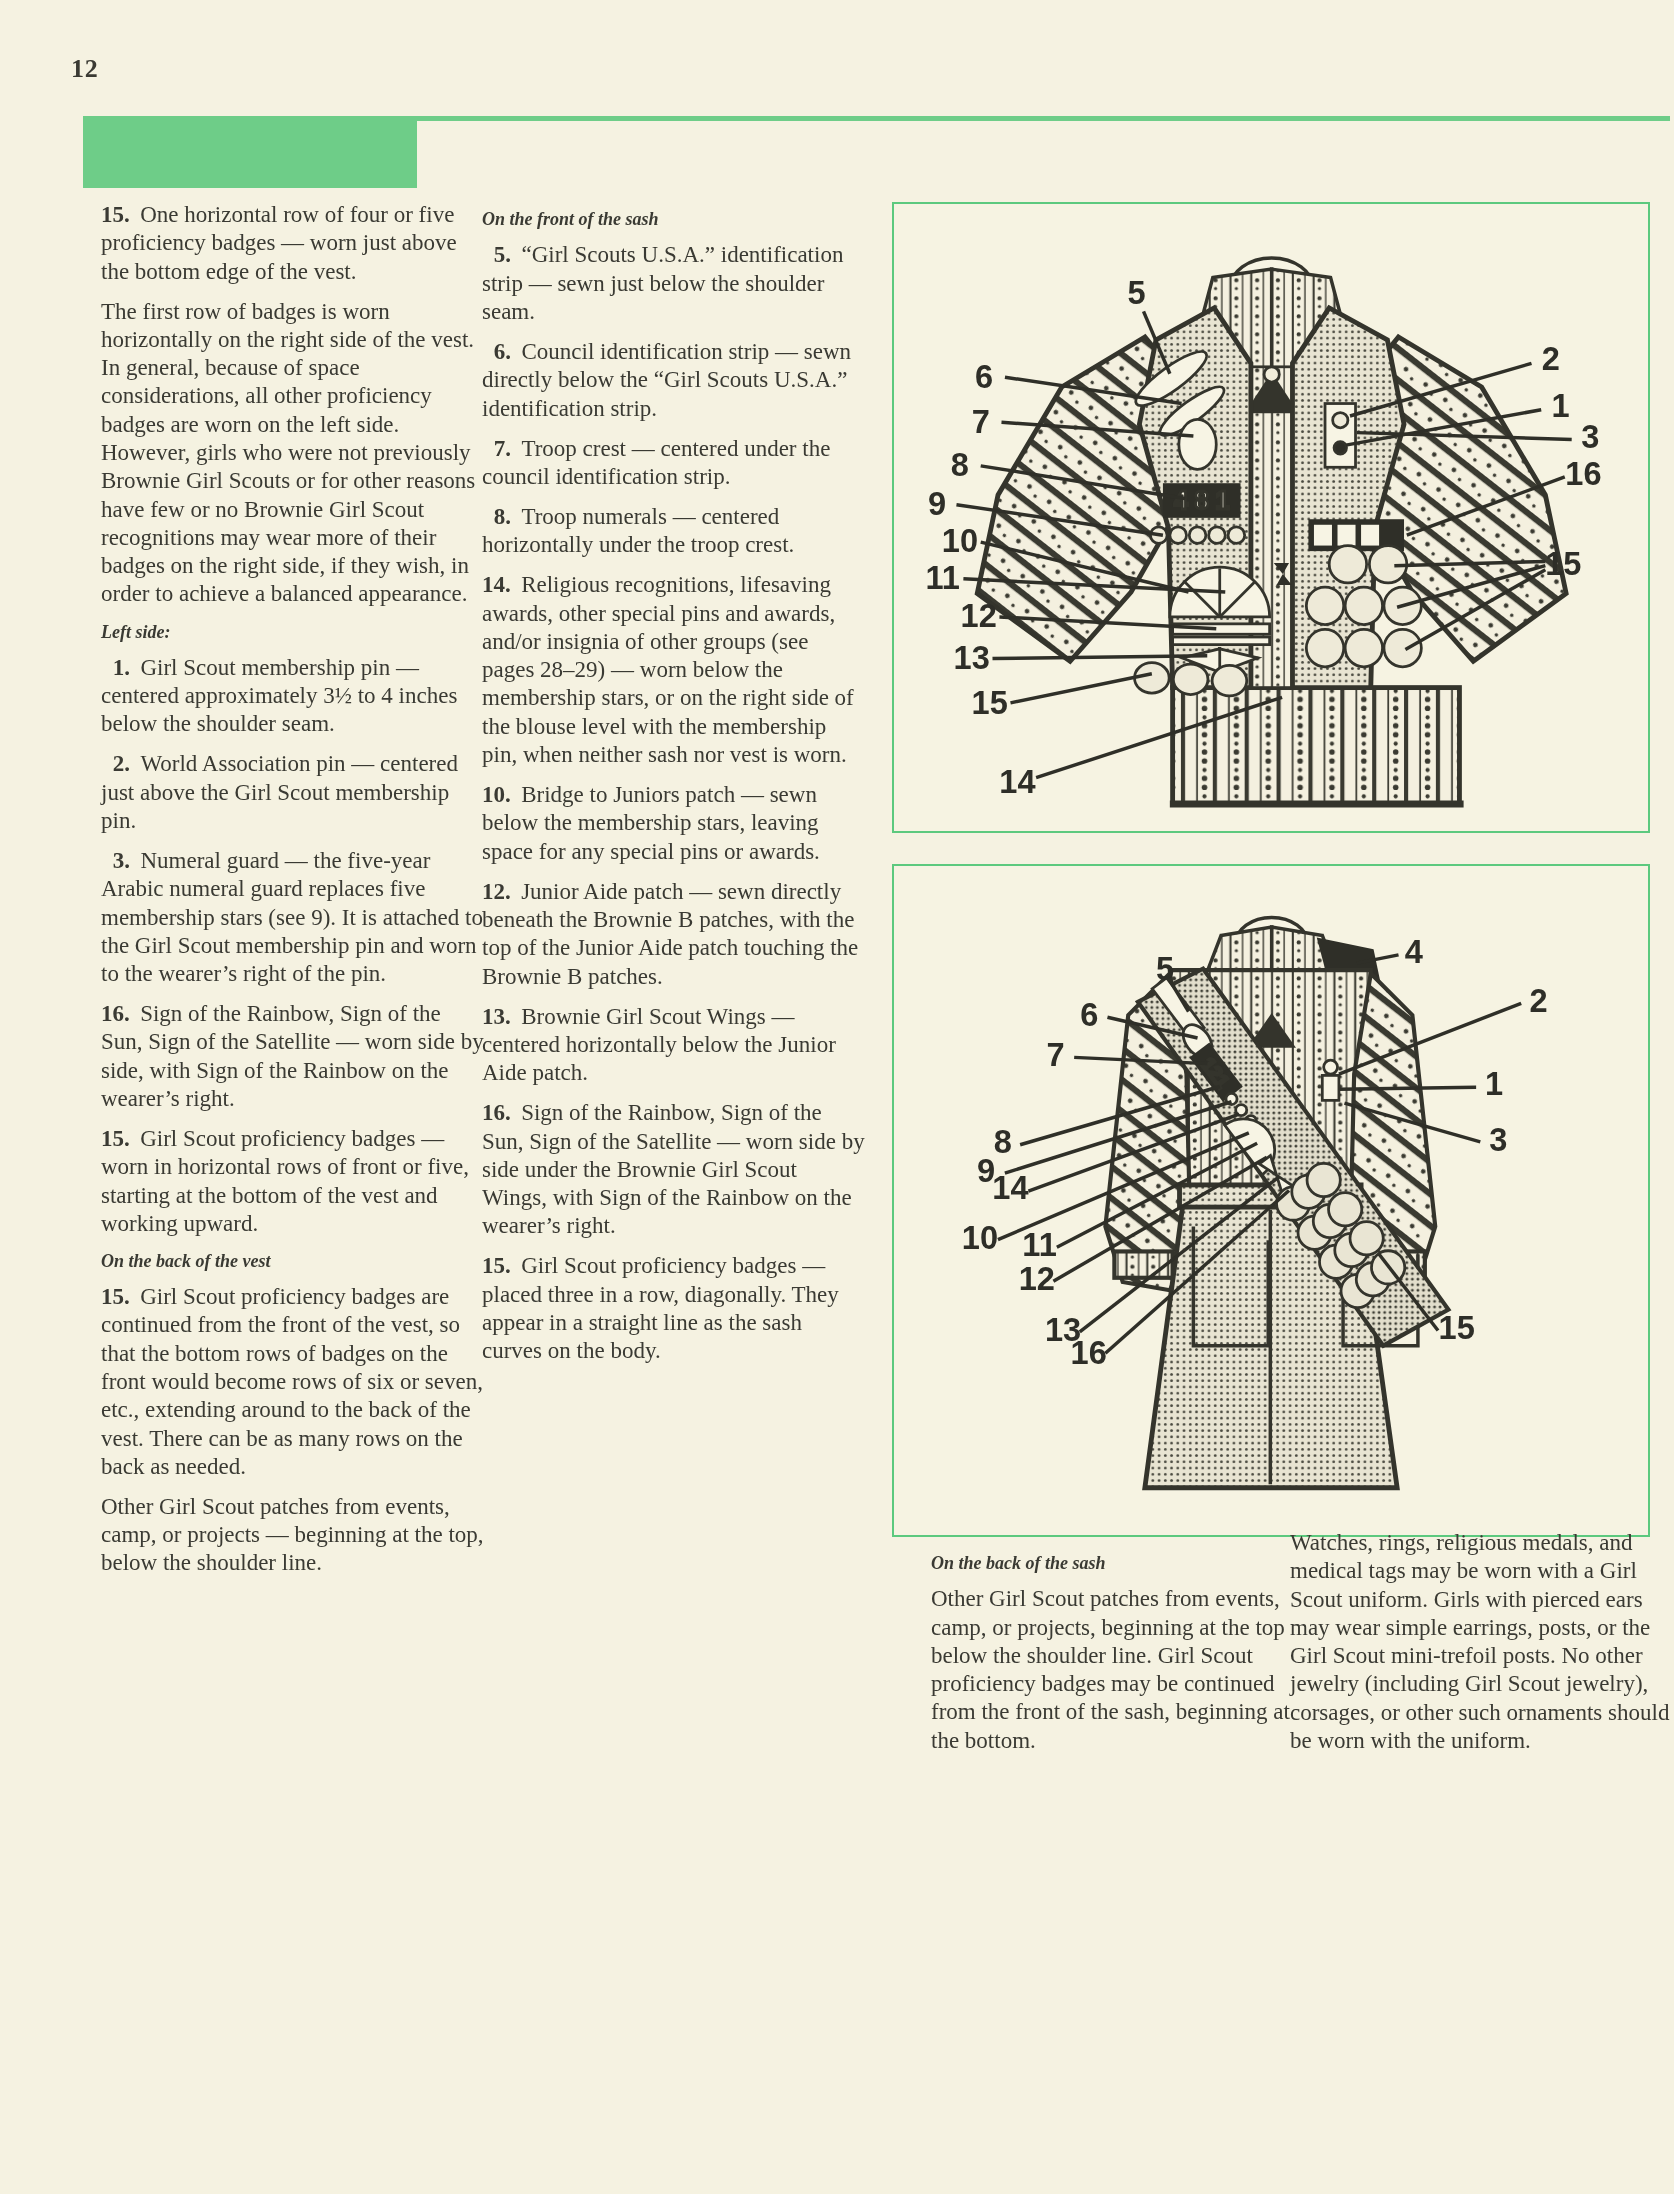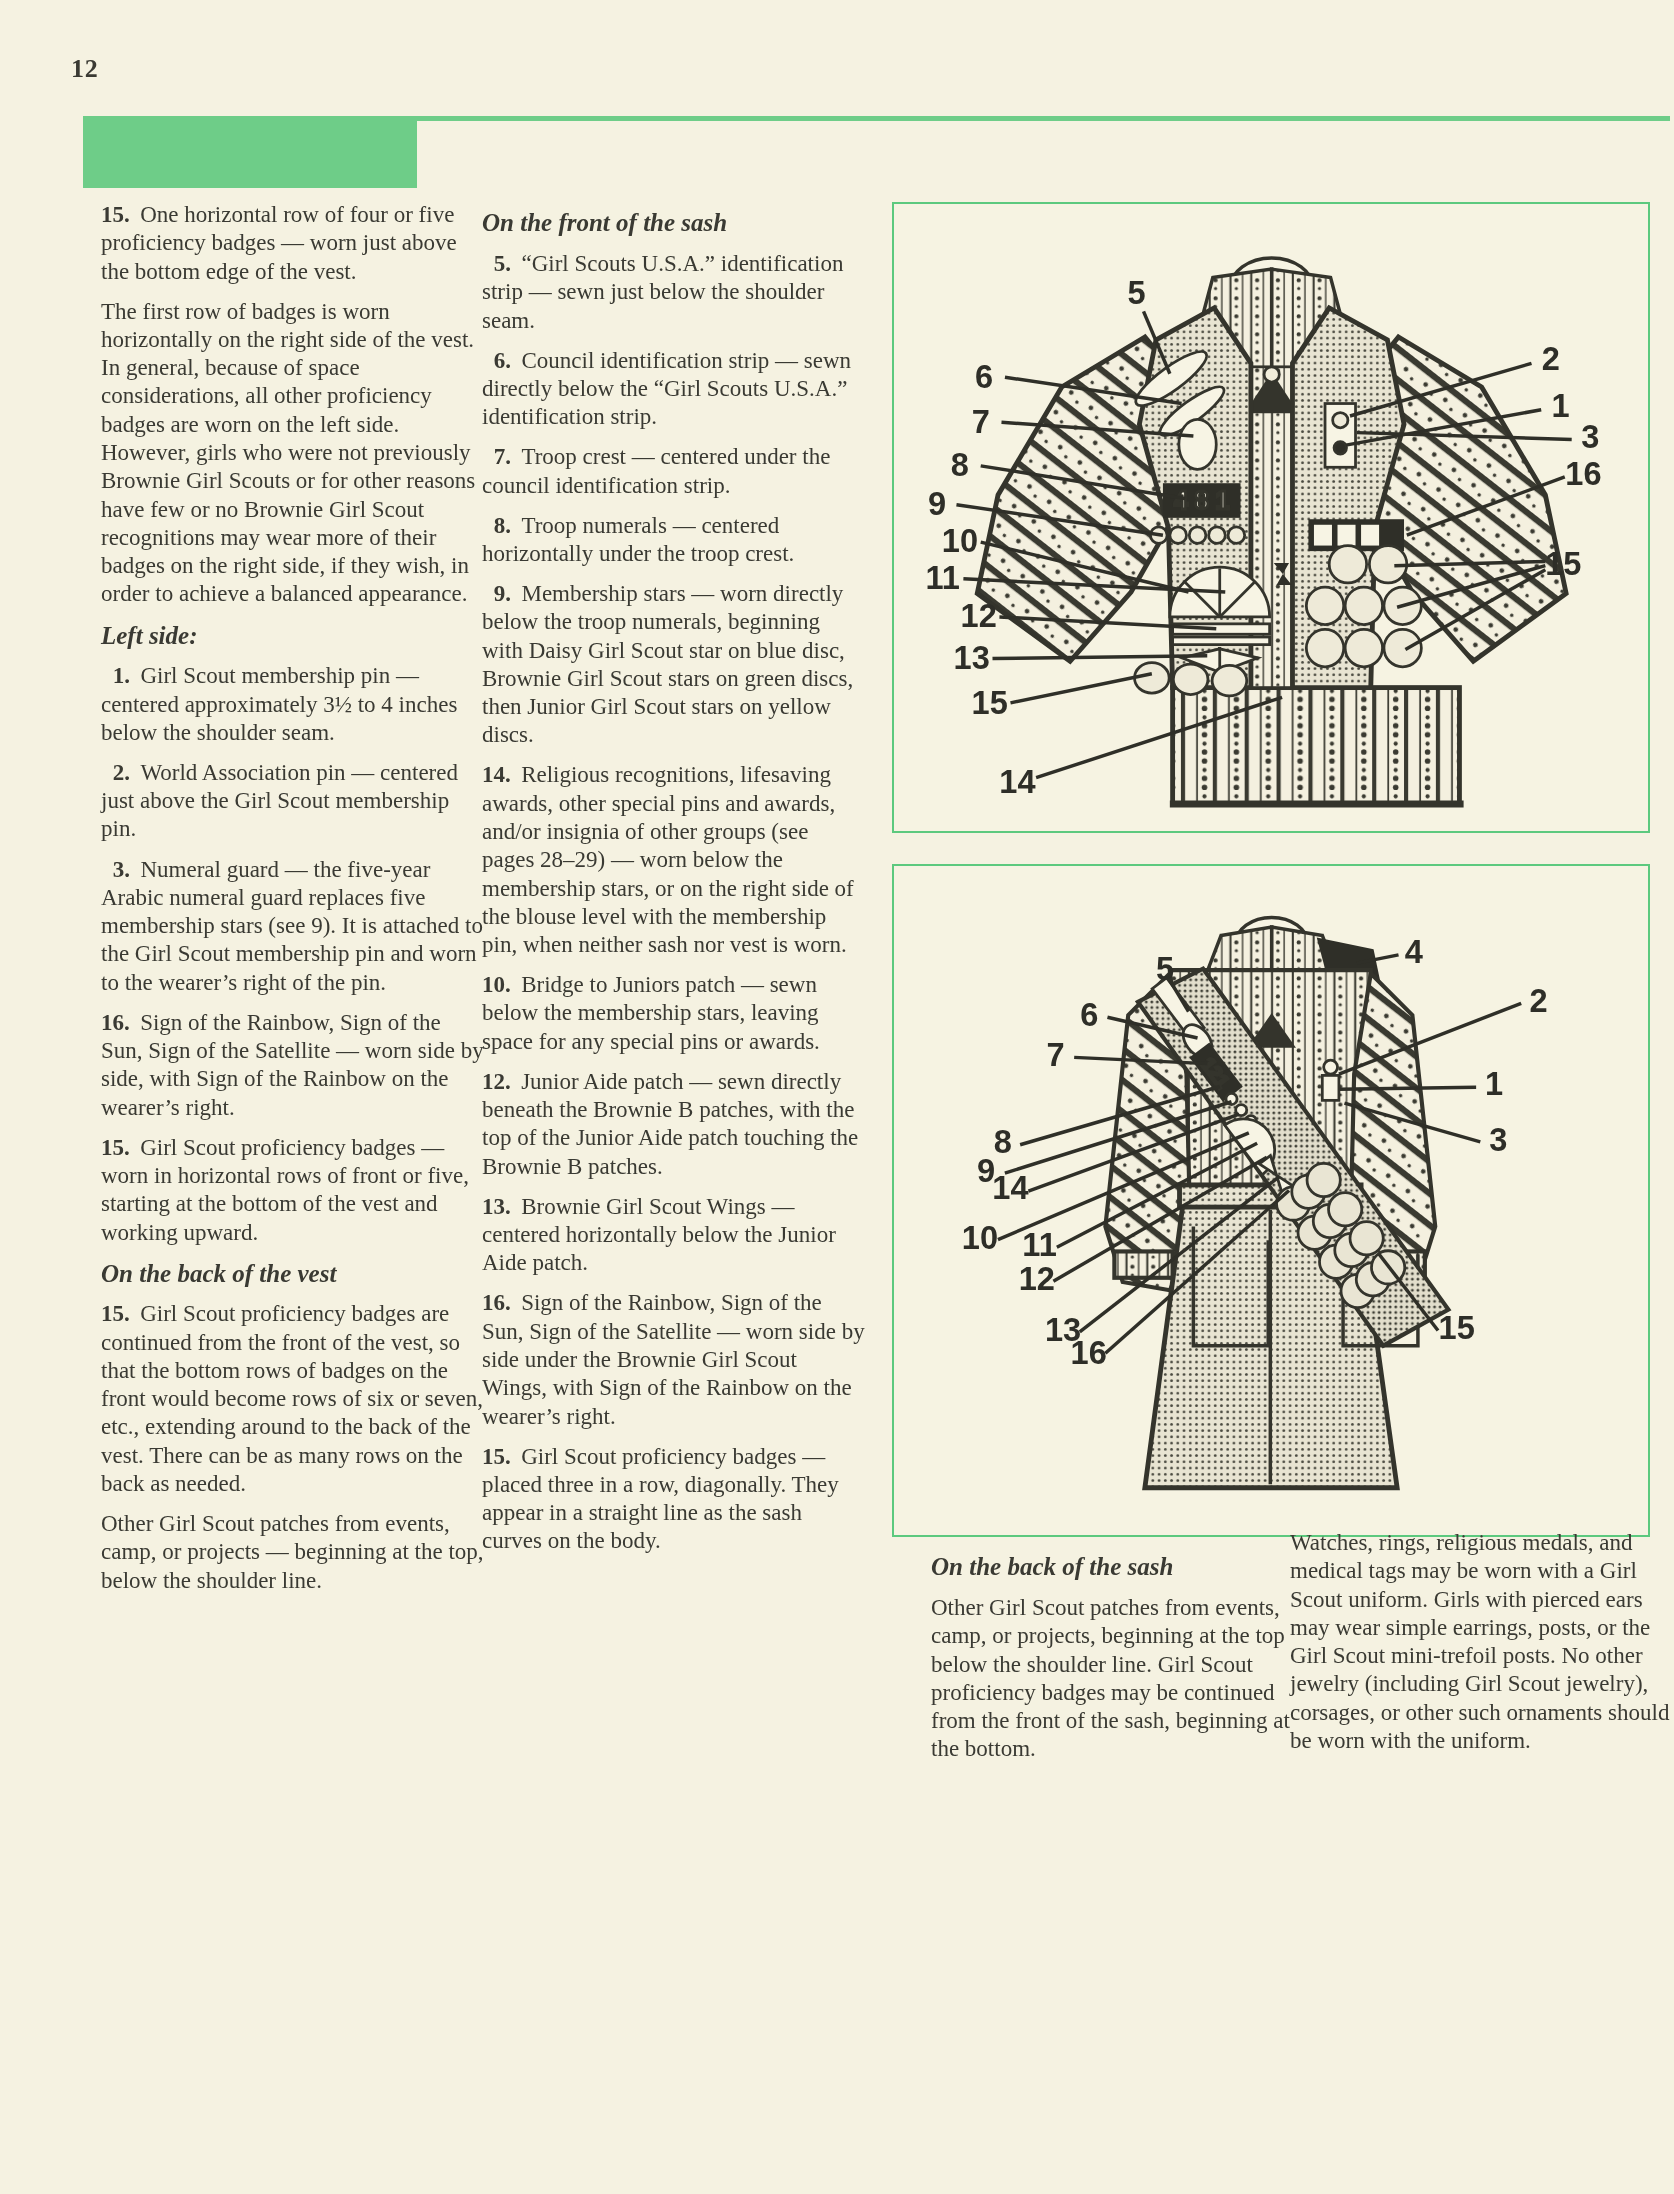--- a/index.html
+++ b/index.html
@@ -12,21 +12,21 @@
   .abs{position:absolute;}
   #page-number{left:71px;top:54px;font-size:26px;font-weight:bold;letter-spacing:0.7px;}
   #green-line{left:83px;top:116px;width:1587px;height:4.9px;background:#6ecd88;}
   #green-block{left:83px;top:116px;width:334px;height:72px;background:#6ecd88;}
   .col{font-size:23px;line-height:1.23;}
   #col1{left:71px;top:201px;width:383px;margin-left:30px;}
   #col2{left:482px;top:204px;width:383px;}
   #col3{left:892px;top:1548px;width:383px;margin-left:39px;}
   #col4{left:1290px;top:1529px;width:383px;}
   .col p{margin:0 0 11.8px 0;}
-  .col h3{margin:4.2px 0 11px 0;font-size:25px;font-style:italic;font-weight:bold;}
+  .col h3{margin:4.2px 0 11px 0;font-size:18px;font-style:italic;font-weight:bold;}
   .pn{font-weight:bold;margin-right:10.4px;}
   .ind .pn{padding-left:11.8px;}
   .figbox{border:2.8px solid #5cc97e;background:#f6f3e2;}
   #fig1{left:892px;top:202px;width:754px;height:627px;}
   #fig2{left:892px;top:864px;width:754px;height:669px;}
   .figbox svg{display:block;width:100%;height:100%;}
   .callout{font-family:"Liberation Sans", sans-serif;font-weight:bold;font-size:47px;fill:#2e2e28;}
   .numerals{font-family:"Liberation Sans", sans-serif;font-weight:bold;fill:#f6f3e2;}
 </style>
 </head>
@@ -83,21 +83,20 @@
   <p><b class="pn">15.</b><span>Girl Scout proficiency badges are continued from the front of the vest, so that the bottom rows of badges on the front would become rows of six or seven, etc., extending around to the back of the vest. There can be as many rows on the back as needed.</span></p>
   <p><span>Other Girl Scout patches from events, camp, or projects — beginning at the top, below the shoulder line.</span></p>
 </div>
 
 <div class="abs col" id="col2">
   <h3>On the front of the sash</h3>
   <p class="ind"><b class="pn">5.</b><span>“Girl Scouts U.S.A.” identification strip — sewn just below the shoulder seam.</span></p>
   <p class="ind"><b class="pn">6.</b><span>Council identification strip — sewn directly below the “Girl Scouts U.S.A.” identification strip.</span></p>
   <p class="ind"><b class="pn">7.</b><span>Troop crest — centered under the council identification strip.</span></p>
   <p class="ind"><b class="pn">8.</b><span>Troop numerals — centered horizontally under the troop crest.</span></p>
-  <p class="ind"><b class="pn">9.</b><span>Membership stars — worn directly below the troop numerals, beginning with Daisy Girl Scout star on blue disc, Brownie Girl Scout stars on green discs, then Junior Girl Scout stars on yellow discs.</span></p>
   <p><b class="pn">14.</b><span>Religious recognitions, lifesaving awards, other special pins and awards, and/or insignia of other groups (see pages 28–29) — worn below the membership stars, or on the right side of the blouse level with the membership pin, when neither sash nor vest is worn.</span></p>
   <p><b class="pn">10.</b><span>Bridge to Juniors patch — sewn below the membership stars, leaving space for any special pins or awards.</span></p>
   <p><b class="pn">12.</b><span>Junior Aide patch — sewn directly beneath the Brownie B patches, with the top of the Junior Aide patch touching the Brownie B patches.</span></p>
   <p><b class="pn">13.</b><span>Brownie Girl Scout Wings — centered horizontally below the Junior Aide patch.</span></p>
   <p><b class="pn">16.</b><span>Sign of the Rainbow, Sign of the Sun, Sign of the Satellite — worn side by side under the Brownie Girl Scout Wings, with Sign of the Rainbow on the wearer’s right.</span></p>
   <p><b class="pn">15.</b><span>Girl Scout proficiency badges — placed three in a row, diagonally. They appear in a straight line as the sash curves on the body.</span></p>
 </div>
 
 <div class="abs figbox" id="fig1">
 <svg viewBox="0 0 1088 905">

